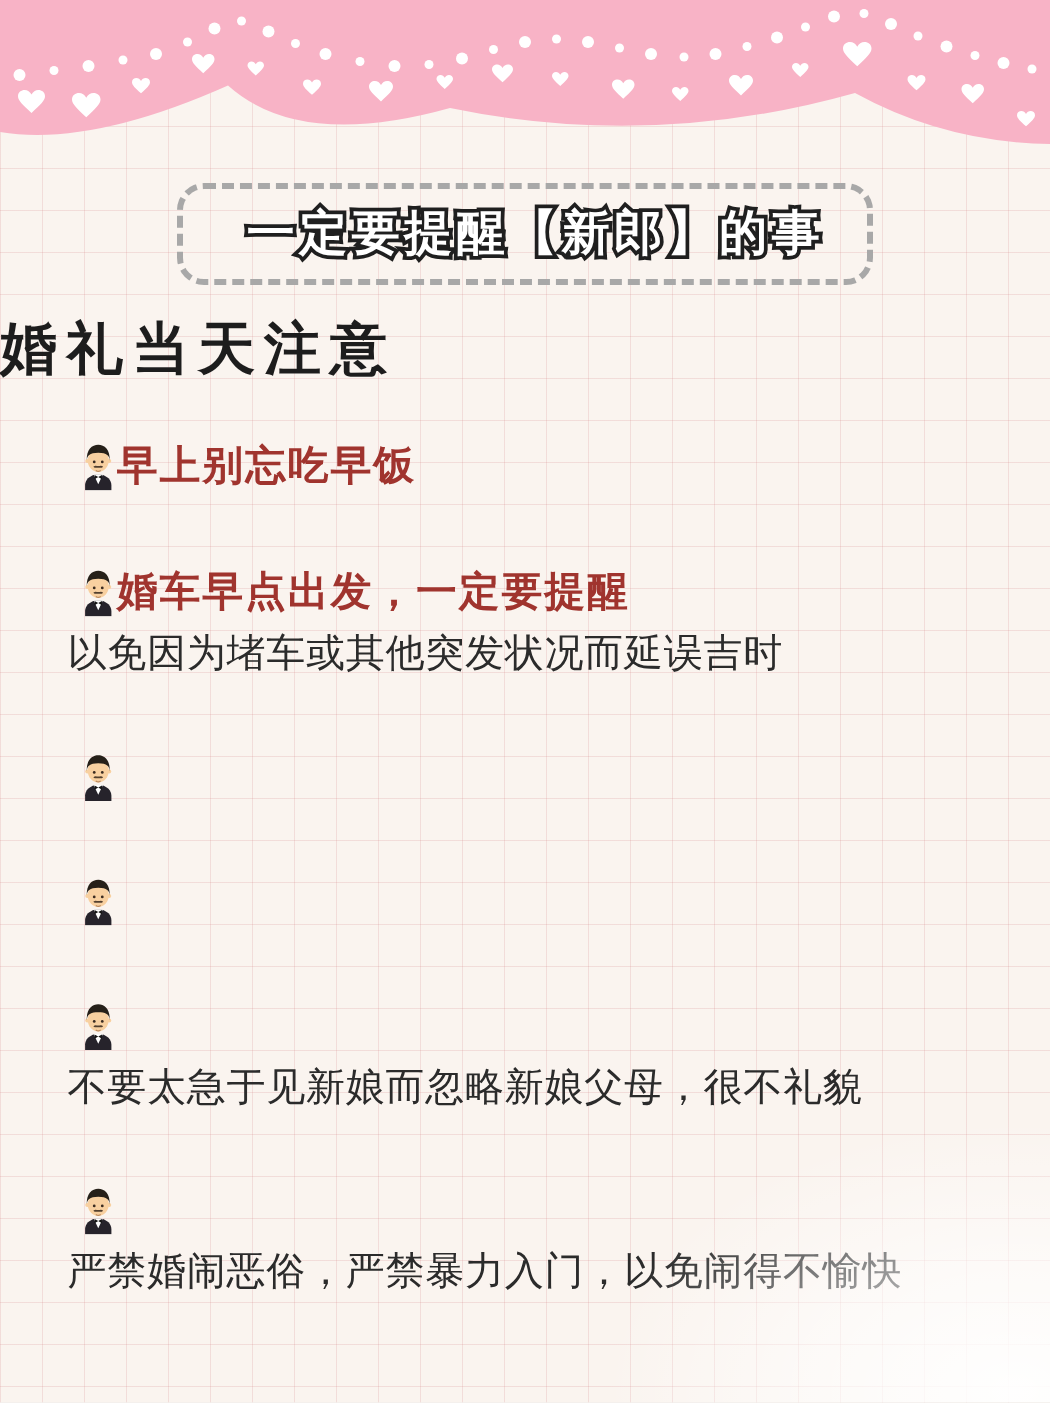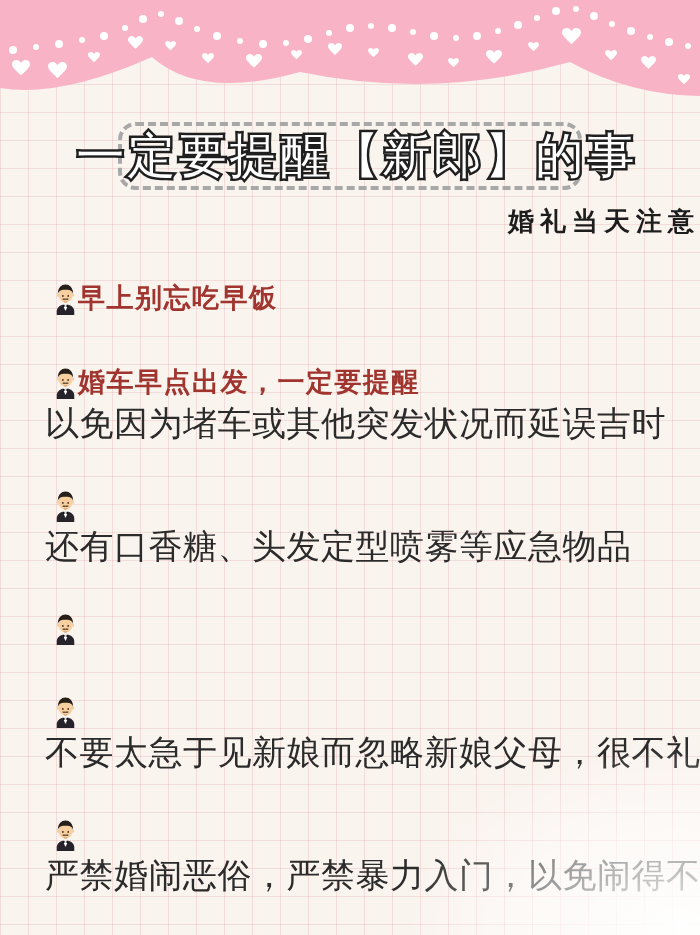--- a/index.html
+++ b/index.html
@@ -25,49 +25,49 @@
   .content{position:relative;z-index:3;padding-top:122px;}
   .title-box{
     width:464px;height:68px;
     margin:0 auto;
     border:4px dashed #a8a8a8;
     border-radius:18px;
     box-sizing:border-box;
     display:flex;align-items:center;justify-content:center;
   }
   .title-text{
-    font-size:48px;
-    font-weight:400;
+    font-size:32px;
+    font-weight:700;
     letter-spacing:3px;
     color:#ffffff;
     -webkit-text-stroke:5px #1f1f1f;
     paint-order:stroke fill;
     white-space:nowrap;
     margin-left:14px;
   }
   .subtitle{
-    margin-top:12px;
-    text-align:right;
-    font-size:26px;
+    margin-top:24px;
+    text-align:left;
+    font-size:38px;
     font-weight:900;
     letter-spacing:6px;
     color:#1d1d1d;
     line-height:38px;
   }
   .items{margin-top:41px;padding:0 35px 0 45px;}
   .item{margin-bottom:50px;}
   .item-head{display:flex;align-items:center;margin-left:8px;}
   .groom{width:25px;height:33px;flex:none;}
   .heading{
     font-size:27px;font-weight:800;letter-spacing:1.5px;
     color:#A0342E;line-height:34px;white-space:nowrap;
   }
   .note{
     margin-top:8px;
-    font-size:34px;font-weight:500;letter-spacing:0.5px;
+    font-size:26px;font-weight:500;letter-spacing:0.5px;
     color:#2B2B2B;line-height:32px;white-space:nowrap;
   }
   .note:empty{display:none;}
   .vignette{
     position:absolute;right:0;bottom:0;width:300px;height:190px;z-index:4;
     background:radial-gradient(ellipse at 92% 96%, rgba(255,255,255,0.95) 0%, rgba(255,255,255,0.55) 35%, rgba(255,255,255,0) 70%);
     pointer-events:none;
   }
 </style>
 </head>
@@ -181,21 +181,20 @@
         </div>
         <div class="note">以免因为堵车或其他突发状况而延误吉时</div>
       </div>
 
       <div class="item">
         <div class="item-head">
           <svg class="groom" viewBox="0 0 24 32">
               <use href="#groom-symbol"></use>
             </svg>
         </div>
-        <div class="note">还有口香糖、头发定型喷雾等应急物品</div>
       </div>
 
       <div class="item">
         <div class="item-head">
           <svg class="groom" viewBox="0 0 24 32">
               <use href="#groom-symbol"></use>
             </svg>
         </div>
 
       </div>

